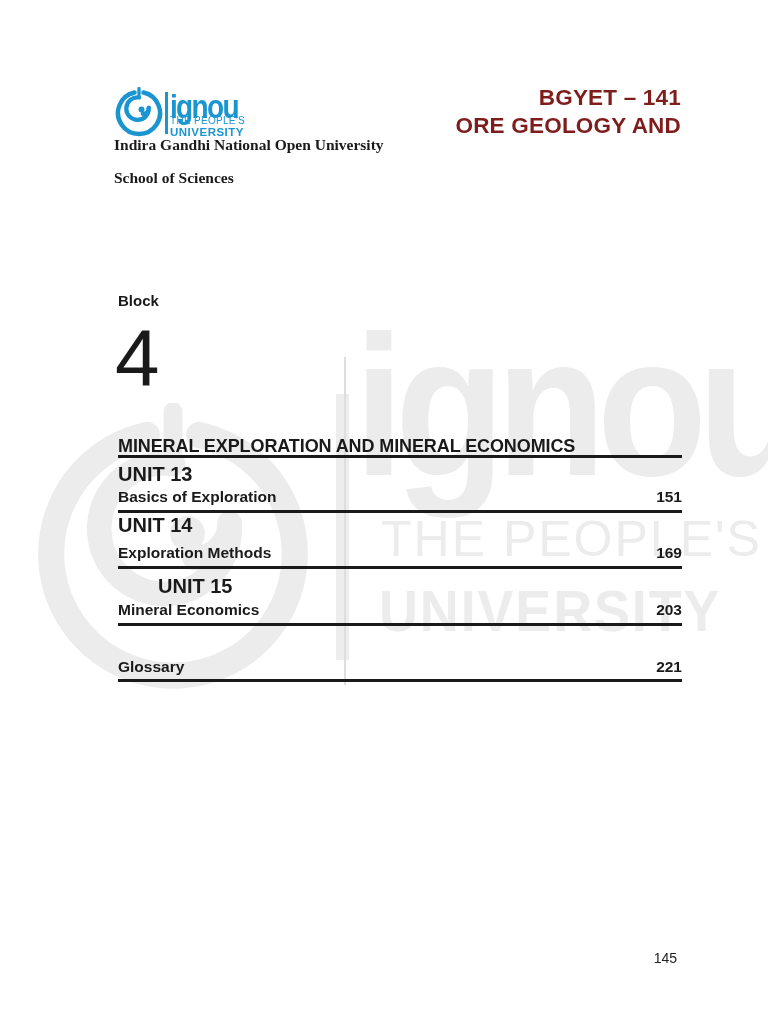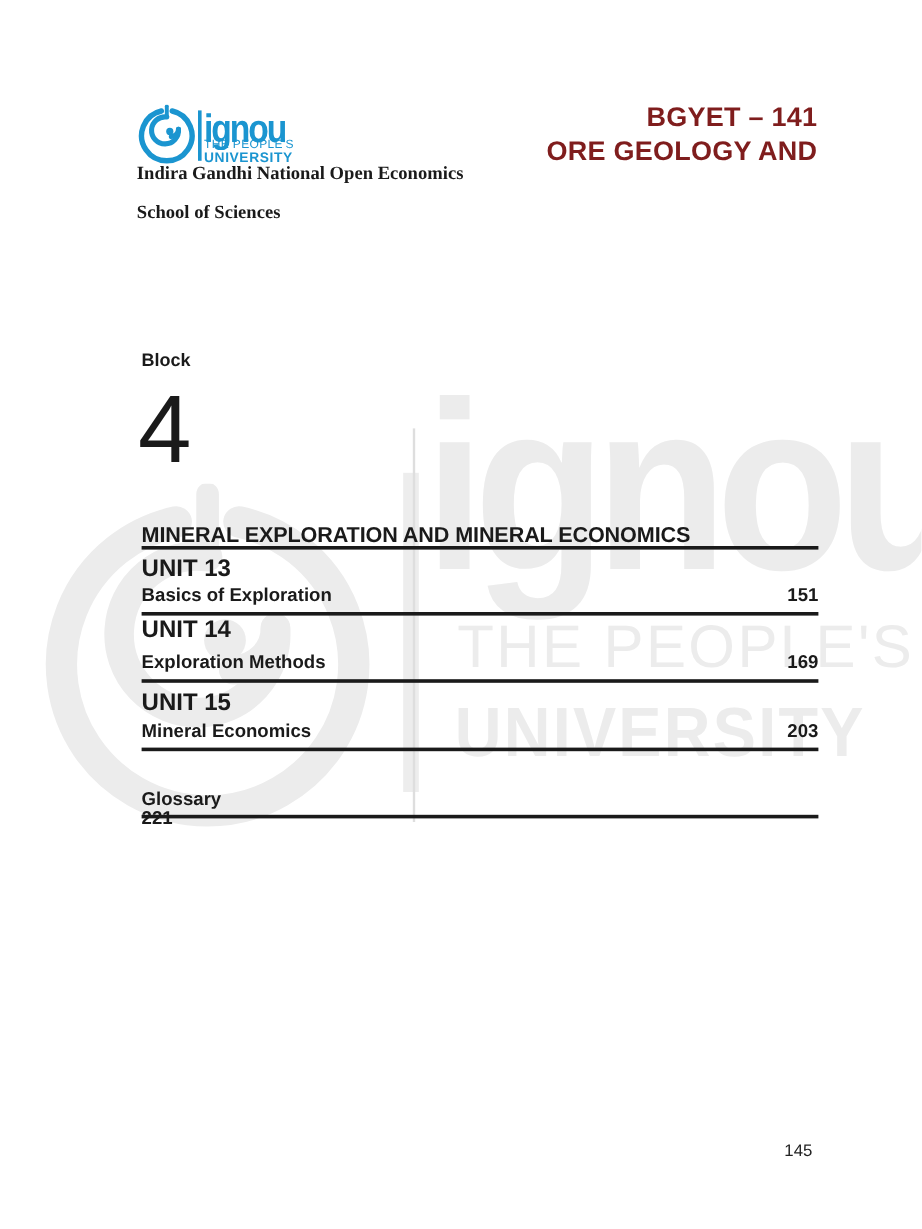--- a/index.html
+++ b/index.html
@@ -48,26 +48,26 @@
 
   
   .toc-heading { left:118px; top:437px; font-size:18px; font-weight:700; letter-spacing:-.1px; }
   .rule { left:118px; width:564px; background:#1a1a1a; }
   .rule-0 { top:455px; height:3px; }
   .rule-1 { top:510px; height:2.5px; }
   .rule-2 { top:566px; height:2.5px; }
   .rule-3 { top:623px; height:2.5px; }
   .rule-4 { top:679px; height:3px; }
   .unit-label { left:118px; font-size:20px; font-weight:700; }
-  .ul-0 { top:464px; } .ul-1 { top:515px; } .ul-2 { top:576px; }
+  .ul-0 { top:464px; } .ul-1 { top:515px; } .ul-2 { top:576px;margin-left:40px; }
   .unit-row {
     left:118px; width:564px; display:flex; justify-content:space-between;
     font-size:15.5px; font-weight:700;
   }
-  .ur-0 { top:489px; } .ur-1 { top:545px; } .ur-2 { top:602px; } .ur-g { top:659px;flex-direction:column; }
+  .ur-0 { top:489px; } .ur-1 { top:545px; } .ur-2 { top:602px; } .ur-g { top:659px; }
 
   
   .page-num { right:91px; top:951px; font-size:14px; font-weight:400; color:#222; }
 </style>
 </head>
 <body>
 
 <div class="page">
 
   <svg width="0" height="0" style="position:absolute" aria-hidden="true">
@@ -91,21 +91,21 @@
   <div class="abs wm wm-tag1">THE PEOPLE'S</div>
   <div class="abs wm wm-tag2">UNIVERSITY</div>
 
   <svg class="abs fg logo-emblem">
       <use href="#emblem"></use>
     </svg>
   <div class="abs fg logo-bar"></div>
   <div class="abs fg logo-wordmark">ignou</div>
   <div class="abs fg logo-tag1">THE PEOPLE'S</div>
   <div class="abs fg logo-tag2">UNIVERSITY</div>
-  <div class="abs fg org-name">Indira Gandhi National Open Economics</div>
+  <div class="abs fg org-name">Indira Gandhi National Open University</div>
   <div class="abs fg org-school">School of Sciences</div>
 
   <div class="abs fg course">
     <div>BGYET – 141</div>
     <div>ORE GEOLOGY AND</div>
   </div>
 
   <div class="abs fg block-label">Block</div>
   <div class="abs fg block-number">4</div>
 

